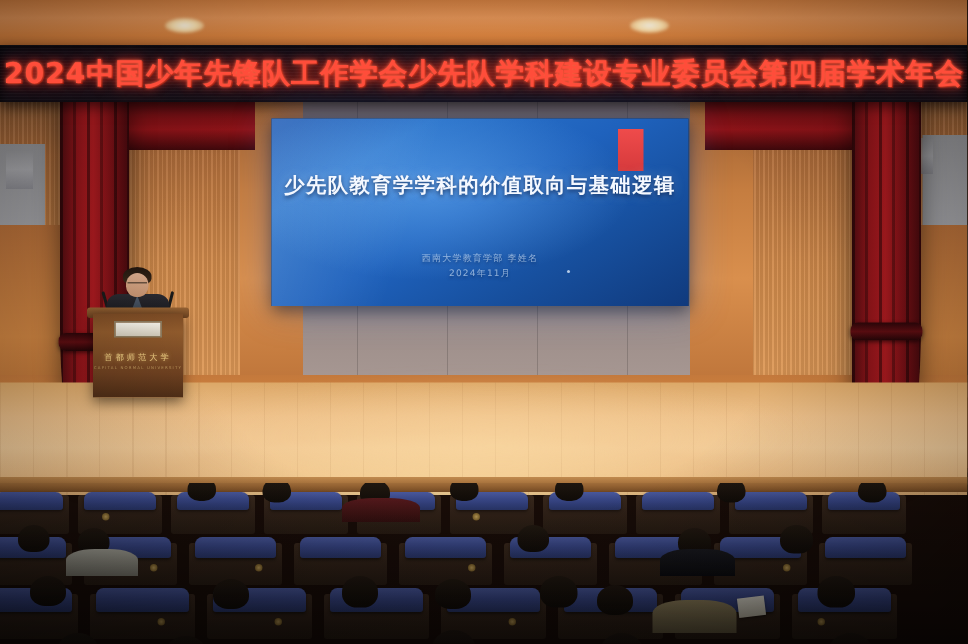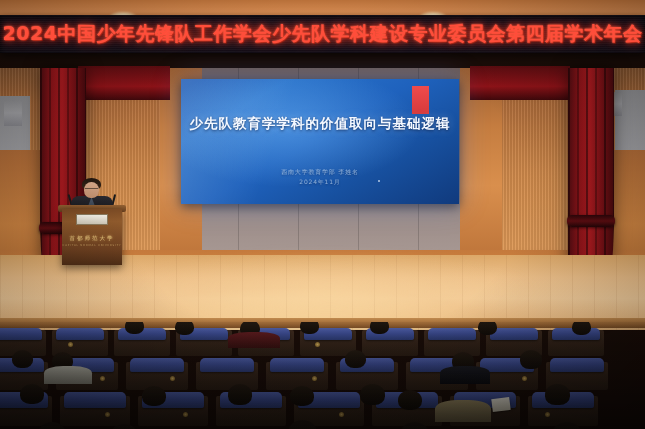--- a/index.html
+++ b/index.html
@@ -21,21 +21,21 @@
     background:linear-gradient(180deg,#c97a3e 0%,#e09256 35%,#d9833f 70%,#b9692f 100%);
   }
   .ceiling-light{
     position:absolute;left:110px;top:12px;width:26px;height:10px;border-radius:50%;
     background:radial-gradient(ellipse at 50% 50%,#fff8e8 0%,#ffe4b0 45%,rgba(255,210,140,0) 100%);
     filter:blur(1px);
   }
   .ceiling-light.r{left:420px;}
 
   .led-banner{
-    position:absolute;left:0;top:15px;width:645px;height:38px;
+    position:absolute;left:0;top:30px;width:645px;height:38px;
     background:linear-gradient(180deg,#141521 0%,#0d0e18 45%,#16131c 100%);
     box-shadow:0 2px 7px rgba(0,0,0,.75) inset, 0 3px 8px rgba(0,0,0,.6);
     overflow:hidden;
   }
   .led-banner:after{
     content:"";position:absolute;inset:0;
     background:repeating-linear-gradient(180deg,rgba(255,255,255,.035) 0 1px,rgba(0,0,0,0) 1px 2px);
   }
   .led-text{
     position:absolute;left:50%;top:50%;transform:translate(-50%,-50%);

